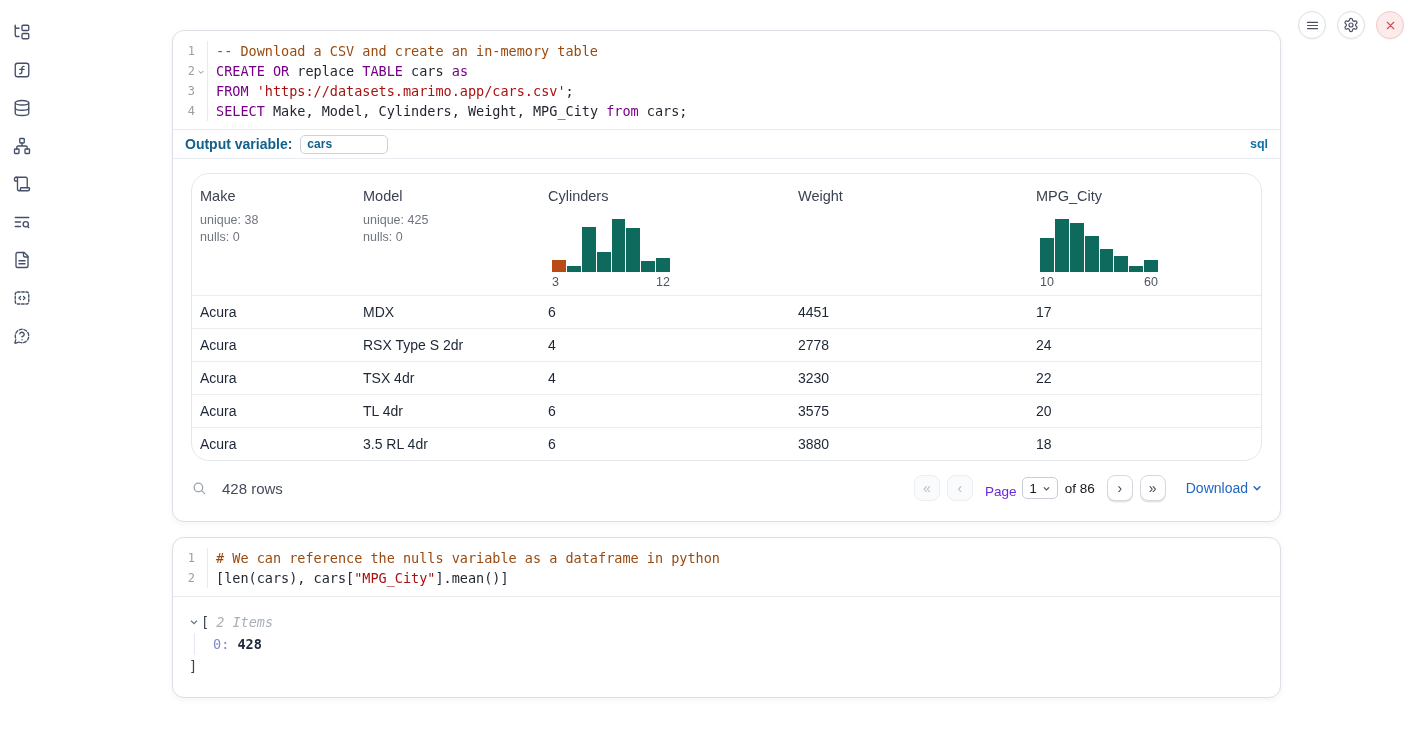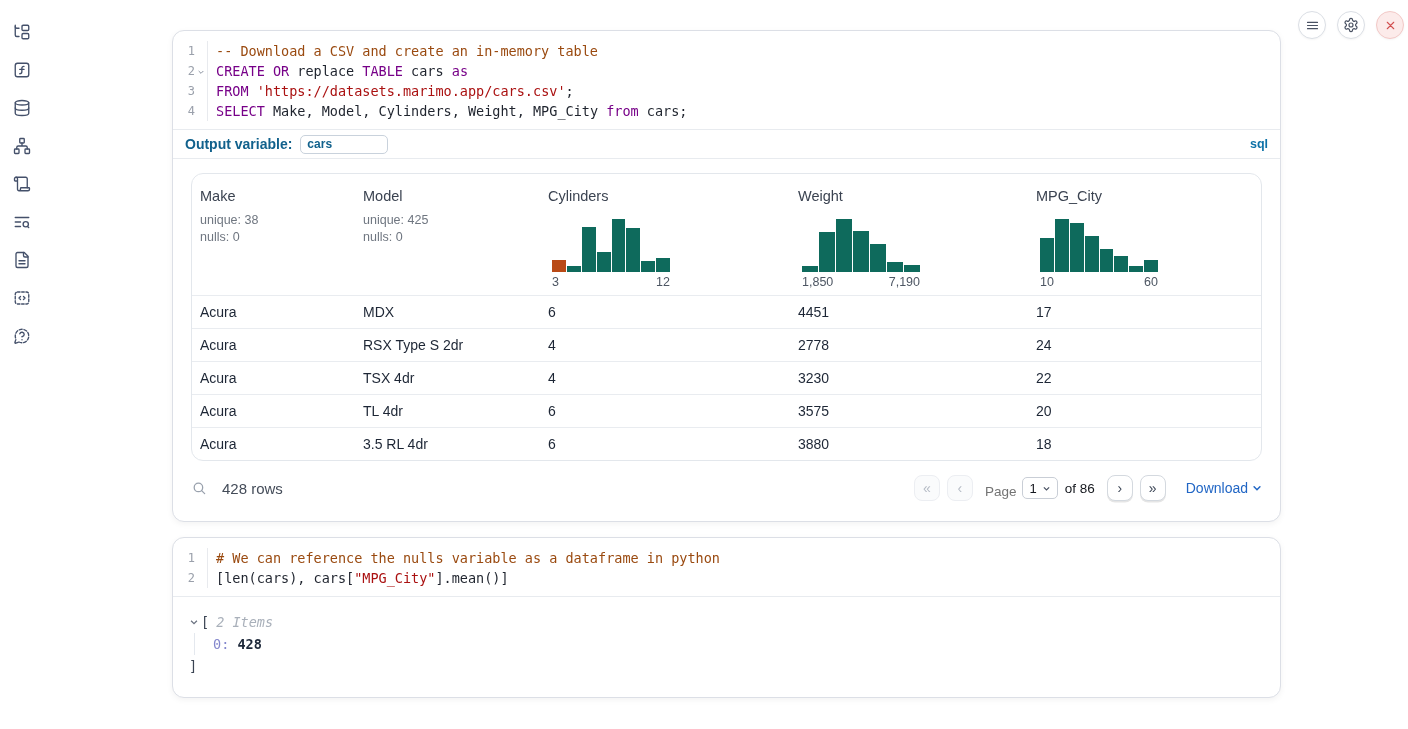--- a/index.html
+++ b/index.html
@@ -45,21 +45,21 @@
 
   
   .outvar-row { height:28px; display:flex; align-items:center; padding:0 12px; gap:8px; }
   .outvar-label { font-size:14px; font-weight:bold; color:#11618c; }
   .outvar-input { width:88px; height:19px; border:1px solid #c9d2dc; border-radius:5px;
     padding:0 6px; font-size:12px; font-weight:bold; color:#11618c;
     font-family:"Liberation Sans", sans-serif; outline:none; }
   .lang-badge { margin-left:auto; font-size:12.5px; font-weight:bold; color:#0d72a8; }
 
   
-  .dtable { margin:14px 18px 0; border:1px solid #e3e7ec; border-radius:12px; overflow:hidden; }
+  .dtable { margin:14px 18px 0; border:1px solid #e3e7ec; border-radius:18px; overflow:hidden; }
   .dtable-header { display:grid; grid-template-columns:163px 185px 250px 238px 1fr; padding:12px 0 0; }
   .th { padding:2px 8px 6px; display:flex; flex-direction:column; height:109px; }
   .th-title { font-size:14.5px; color:#3b4351; margin-bottom:8px; }
   .th-stat { font-size:12.5px; color:#6f7680; line-height:1.32; }
   .hist { margin-top:auto; width:118px; margin-left:4px; }
   .hist-bars { display:flex; align-items:flex-end; gap:1px; height:53px; }
   .hist-bar { flex:1; border-radius:0; }
   .hist-axis { display:flex; justify-content:space-between; font-size:12.5px; color:#4d5663; margin-top:3px; }
   .dtable-row { display:grid; grid-template-columns:163px 185px 250px 238px 1fr;
     border-top:1px solid #e9ecf0; height:33px; align-items:center; cursor:default; }
@@ -69,21 +69,21 @@
   .tfooter { display:flex; align-items:center; padding:14px 18px 4px; }
   .tf-left { display:flex; align-items:center; gap:14px; }
   .rows-count { font-size:15px; color:#444c59; }
   .tf-right { margin-left:auto; display:flex; align-items:center; }
   .pg-btn { width:26px; height:26px; border-radius:8px; display:flex; align-items:center;
     justify-content:center; font-size:14px; cursor:pointer; user-select:none; }
   .pg-btn.disabled { border:1px solid #eceef2; background:#fafbfc; color:#b6bcc6; }
   .pg-btn.enabled { border:1px solid #d4d9df; background:#fff; color:#3c4656;
     box-shadow:0 1.5px 0 rgba(0,0,0,.10); }
   .pg-gap { width:7px; }
-  .page-label { font-size:13.5px; color:#737373; margin:7px 6px 0 12px; }
+  .page-label { font-size:13.5px; color:#6d28d9; margin:7px 6px 0 12px; }
   .page-select { display:inline-flex; align-items:center; gap:5px; border:1px solid #c9ced6;
     border-radius:5px; padding:0 6px; height:22px; font-size:13px; color:#15181e; cursor:pointer; }
   .page-select svg { stroke:#4a5263; fill:none; stroke-width:1.6; }
   .of-label { font-size:13.5px; color:#15181e; margin:0 12px 0 7px; }
   .download { display:flex; align-items:center; gap:4px; margin-left:20px;
     font-size:14px; color:#2166c5; cursor:pointer; }
   .download svg { stroke:#2166c5; fill:none; stroke-width:1.8; stroke-linecap:round; }
   .cell-1-pad { height:16px; }
 
   
@@ -254,35 +254,20 @@
                 <div class="hist-bar" style="height: 14px; background: rgb(14, 106, 92);"></div>
               </div>
               <div class="hist-axis">
                 <span>3</span>
                 <span>12</span>
               </div>
             </div>
           </div>
           <div class="th">
             <div class="th-title">Weight</div>
-            <div class="hist">
-              <div class="hist-bars">
-                <div class="hist-bar" style="height: 6px; background: rgb(14, 106, 92);"></div>
-                <div class="hist-bar" style="height: 40px; background: rgb(14, 106, 92);"></div>
-                <div class="hist-bar" style="height: 53px; background: rgb(14, 106, 92);"></div>
-                <div class="hist-bar" style="height: 41px; background: rgb(14, 106, 92);"></div>
-                <div class="hist-bar" style="height: 28px; background: rgb(14, 106, 92);"></div>
-                <div class="hist-bar" style="height: 10px; background: rgb(14, 106, 92);"></div>
-                <div class="hist-bar" style="height: 7px; background: rgb(14, 106, 92);"></div>
-              </div>
-              <div class="hist-axis">
-                <span>1,850</span>
-                <span>7,190</span>
-              </div>
-            </div>
           </div>
           <div class="th">
             <div class="th-title">MPG_City</div>
             <div class="hist">
               <div class="hist-bars">
                 <div class="hist-bar" style="height: 34px; background: rgb(14, 106, 92);"></div>
                 <div class="hist-bar" style="height: 53px; background: rgb(14, 106, 92);"></div>
                 <div class="hist-bar" style="height: 49px; background: rgb(14, 106, 92);"></div>
                 <div class="hist-bar" style="height: 36px; background: rgb(14, 106, 92);"></div>
                 <div class="hist-bar" style="height: 23px; background: rgb(14, 106, 92);"></div>

